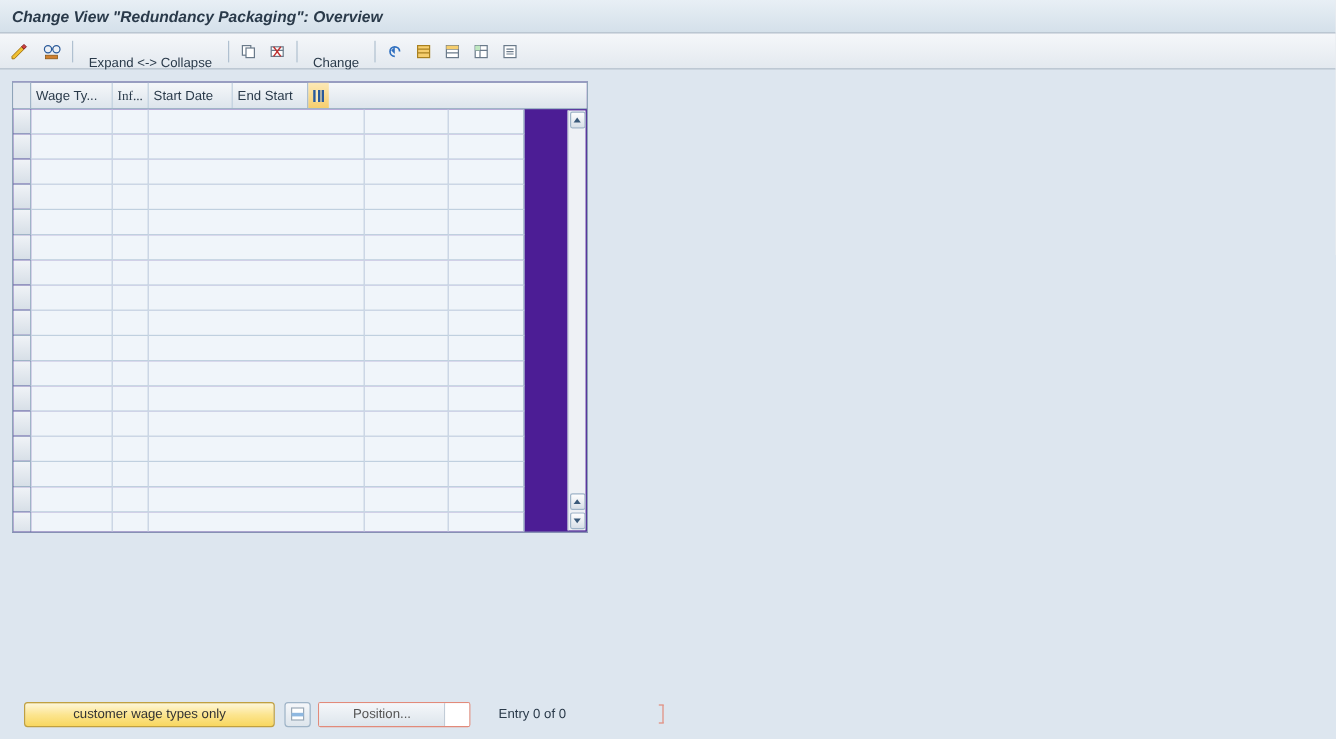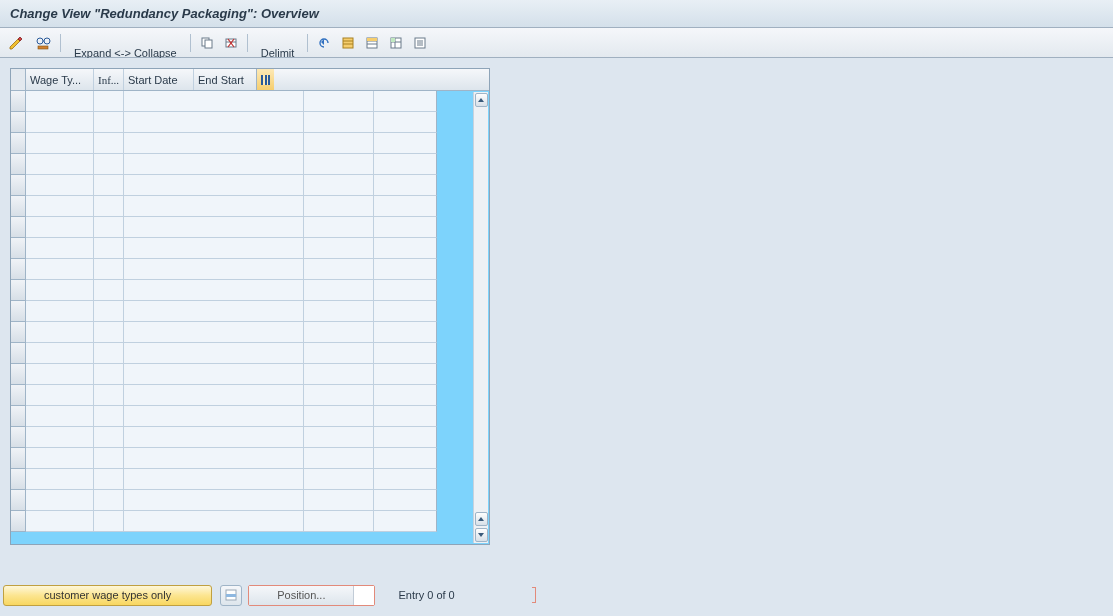--- a/index.html
+++ b/index.html
@@ -68,24 +68,24 @@
     
     .content-area {
       background: #dde6ef;
       height: calc(616px - 28px - 30px);
       padding: 10px;
       position: relative;
     }
 
     
     .table-wrap {
-      background: #7dd3fc;
+      background: #4c1d95;
       border: 1px solid #8ea4b8;
       width: 480px;
-      height: 477px;
+      height: 376px;
       display: flex;
       flex-direction: column;
       position: relative;
     }
     .table-header-row {
       display: flex;
       height: 22px;
       background: linear-gradient(to bottom, #f5f7fa 0%, #dde5ec 100%);
       border-bottom: 1px solid #9fb4c7;
       flex-shrink: 0;
@@ -170,21 +170,21 @@
       cursor:pointer;margin:1px 0;
     }
     .vs-track{flex:1;}
     .arrow-up{width:0;height:0;border-left:3px solid transparent;border-right:3px solid transparent;border-bottom:4px solid #3a5a7a;}
     .arrow-down{width:0;height:0;border-left:3px solid transparent;border-right:3px solid transparent;border-top:4px solid #3a5a7a;}
 
     
     .footer-row {
       position: absolute;
       bottom: 10px;
-      left: 3px;
+      left: 20px;
       display: flex;
       align-items: center;
       gap: 6px;
       height: 22px;
     }
     .yellow-btn {
       background: linear-gradient(to bottom,#fef7d9 0%, #fce590 50%, #f8d760 100%);
       border: 1px solid #c0a040;
       border-radius: 3px;
       height: 21px;
@@ -278,21 +278,21 @@
     <span>
       <svg width="14" height="14" viewBox="0 0 14 14">
           <rect x="2" y="3" width="10" height="8" fill="#fff" stroke="#6a7a8a"></rect>
           <line x1="2" y1="6" x2="12" y2="6" stroke="#6a7a8a"></line>
           <line x1="4" y1="3" x2="10" y2="11" stroke="#c03030" stroke-width="1.2"></line>
           <line x1="10" y1="3" x2="4" y2="11" stroke="#c03030" stroke-width="1.2"></line>
         </svg>
     </span>
   </button>
   <span class="toolbar-sep"></span>
-  <button class="toolbar-btn toolbar-text-btn">Delimit</button>
+  <button class="toolbar-btn toolbar-text-btn">Change</button>
   <span class="toolbar-sep"></span>
   <button class="toolbar-btn">
     <span>
       <svg width="14" height="14" viewBox="0 0 14 14">
           <path d="M11 7 A4 4 0 1 0 7 11" fill="none" stroke="#3070c0" stroke-width="1.4"></path>
           <path d="M4 6 L7 3 L7 9 Z" fill="#3070c0"></path>
         </svg>
     </span>
   </button>
   <button class="toolbar-btn">

